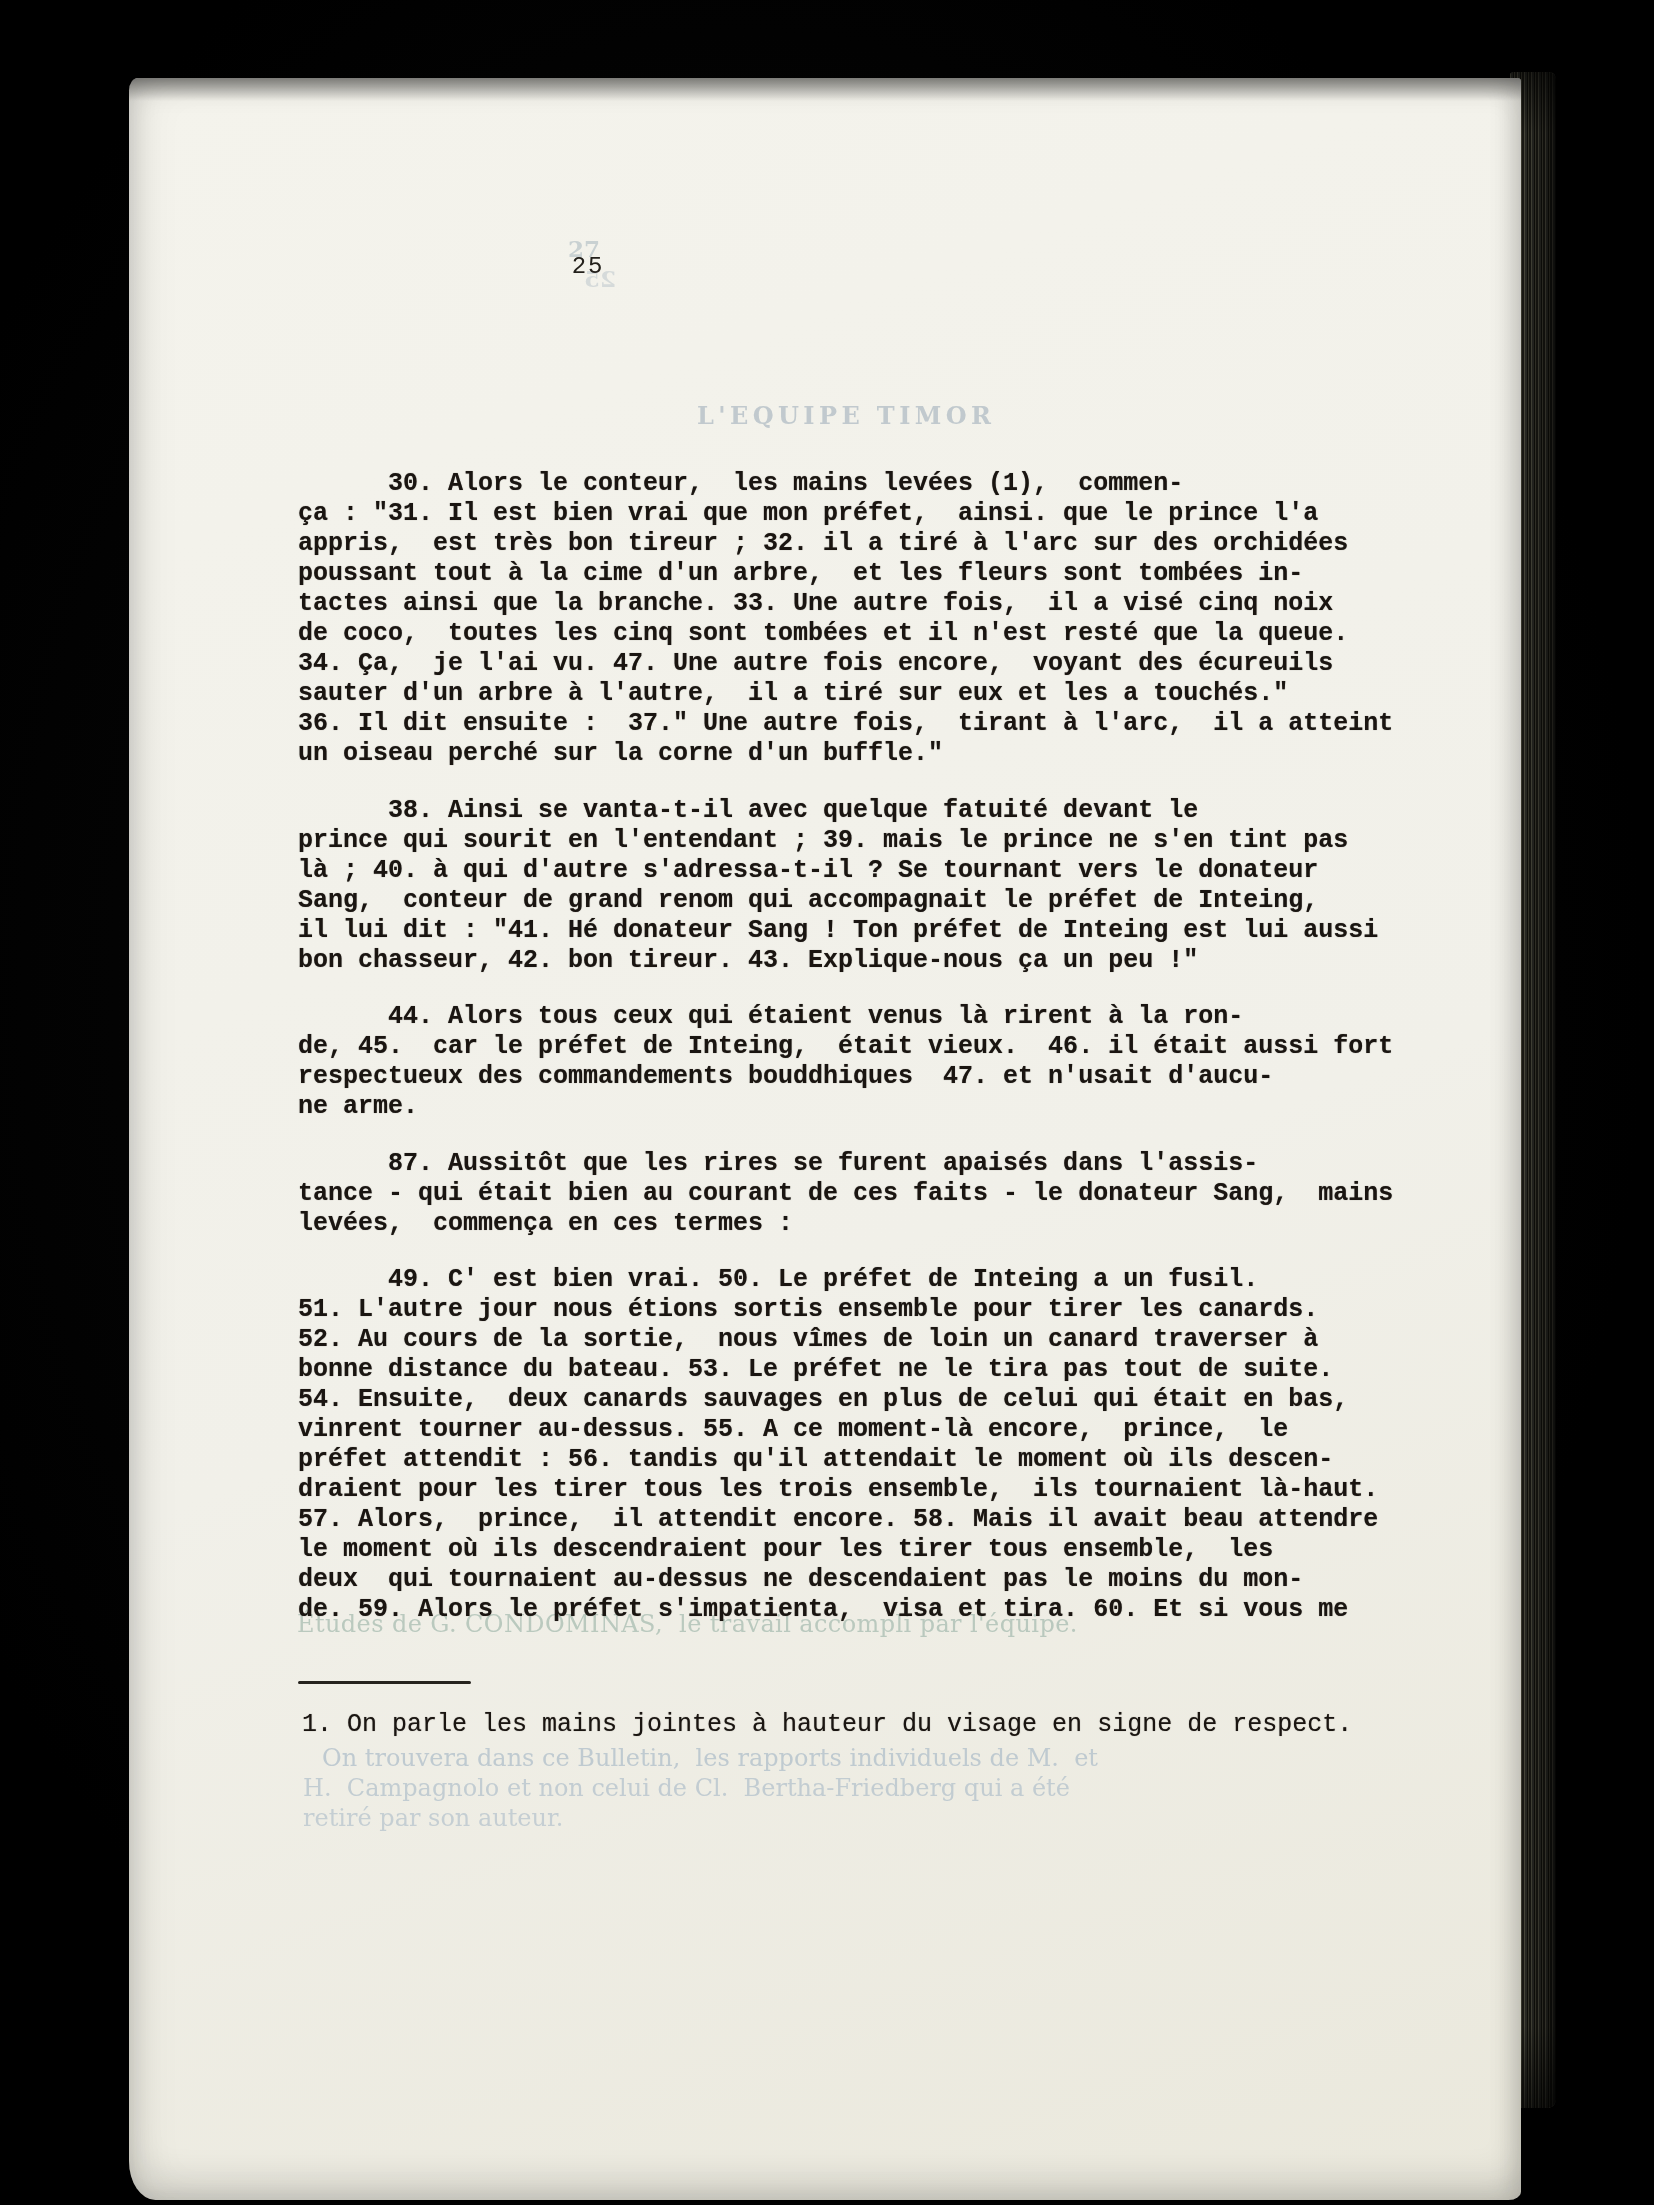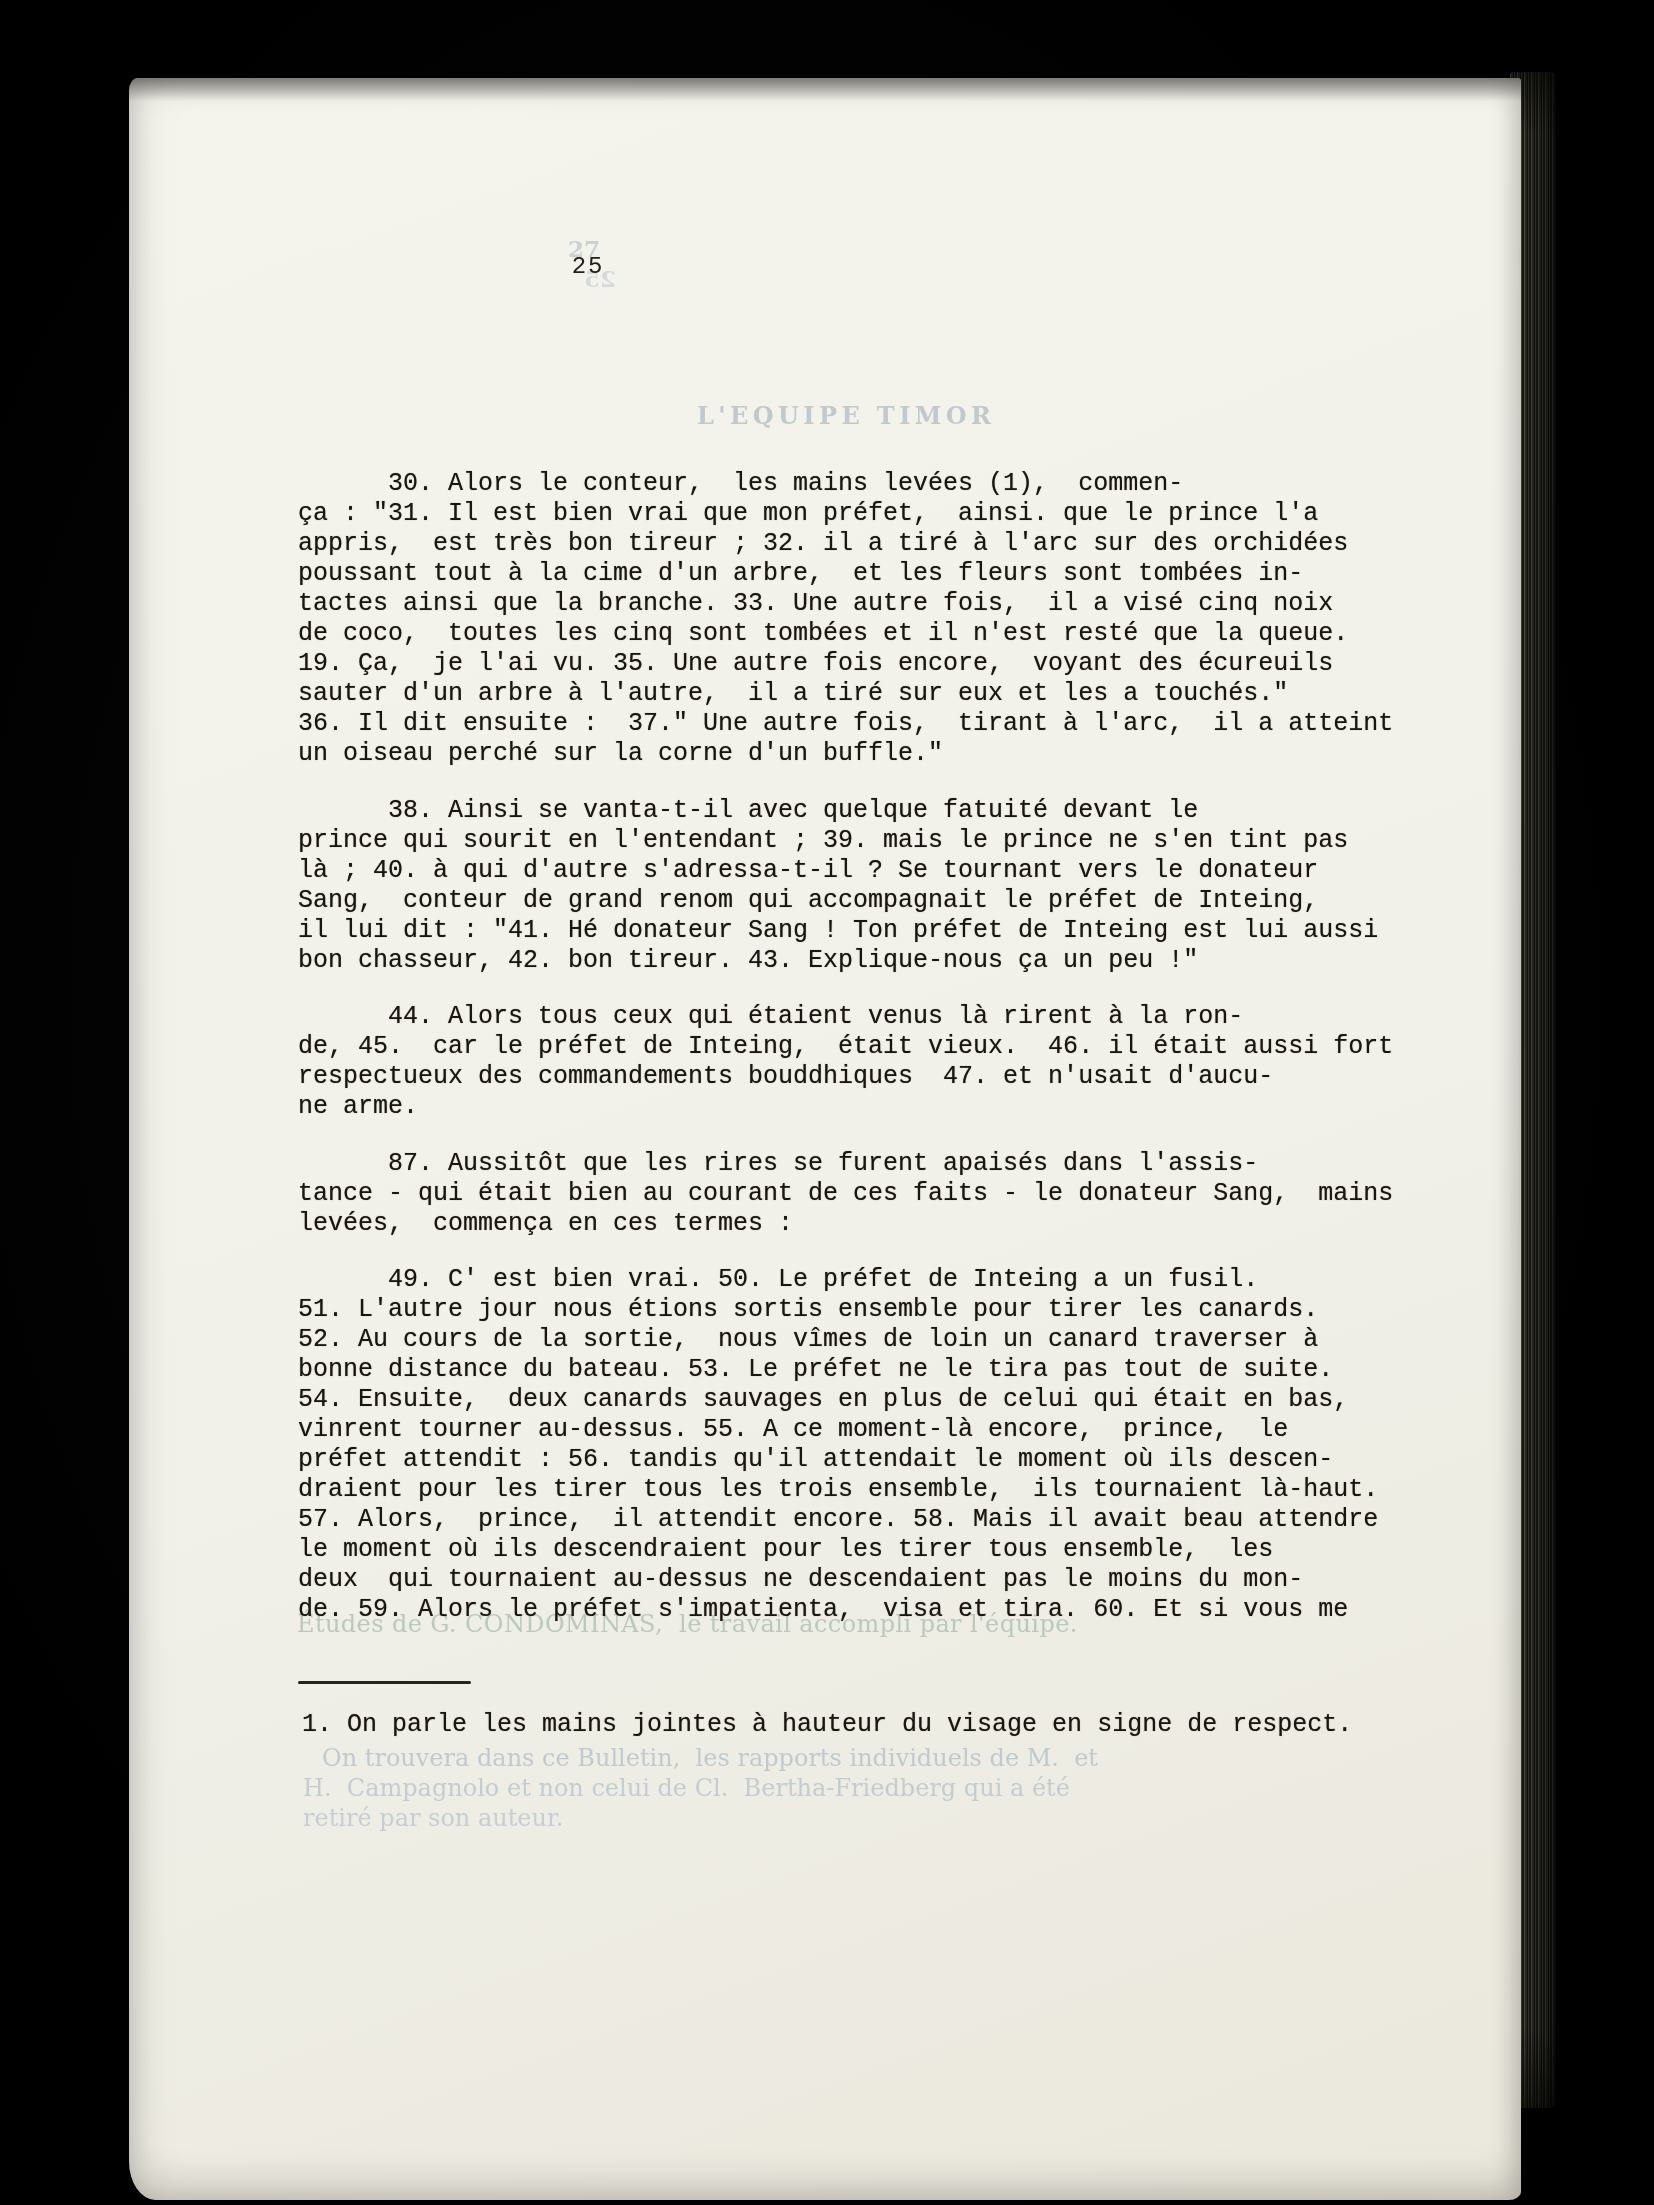--- a/index.html
+++ b/index.html
@@ -57,20 +57,21 @@
   
   .text-body{
     position:absolute;left:169px;top:391px;width:1120px;
     font-size:25px;color:#1a1511;
     z-index:2;
   }
   .para{margin:0 0 26.5px 0;}
   .line{
     height:30px;line-height:30px;white-space:pre;
     text-shadow:0 0 0.9px rgba(26,21,17,0.55);
+    font-weight:bold;
   }
 
   .footnote-rule{
     position:absolute;left:169px;top:1603px;width:173px;height:0;
     border-top:3.5px solid #26231e;border-radius:1.8px;z-index:2;
   }
   .footnote{
     position:absolute;left:173px;top:1632px;
     font-size:25px;line-height:30px;color:#1a1511;white-space:pre;
     text-shadow:0 0 0.9px rgba(26,21,17,0.55);
@@ -110,21 +111,21 @@
     <div class="ghost ghost-title">L'EQUIPE TIMOR</div>
 
     <div class="text-body">
         <div class="para">
           <div class="line">      30. Alors le conteur,  les mains levées (1),  commen-</div>
           <div class="line">ça : "31. Il est bien vrai que mon préfet,  ainsi. que le prince l'a</div>
           <div class="line">appris,  est très bon tireur ; 32. il a tiré à l'arc sur des orchidées</div>
           <div class="line">poussant tout à la cime d'un arbre,  et les fleurs sont tombées in-</div>
           <div class="line">tactes ainsi que la branche. 33. Une autre fois,  il a visé cinq noix</div>
           <div class="line">de coco,  toutes les cinq sont tombées et il n'est resté que la queue.</div>
-          <div class="line">19. Ça,  je l'ai vu. 35. Une autre fois encore,  voyant des écureuils</div>
+          <div class="line">34. Ça,  je l'ai vu. 47. Une autre fois encore,  voyant des écureuils</div>
           <div class="line">sauter d'un arbre à l'autre,  il a tiré sur eux et les a touchés."</div>
           <div class="line">36. Il dit ensuite :  37." Une autre fois,  tirant à l'arc,  il a atteint</div>
           <div class="line">un oiseau perché sur la corne d'un buffle."</div>
         </div>
         <div class="para">
           <div class="line">      38. Ainsi se vanta-t-il avec quelque fatuité devant le</div>
           <div class="line">prince qui sourit en l'entendant ; 39. mais le prince ne s'en tint pas</div>
           <div class="line">là ; 40. à qui d'autre s'adressa-t-il ? Se tournant vers le donateur</div>
           <div class="line">Sang,  conteur de grand renom qui accompagnait le préfet de Inteing,</div>
           <div class="line">il lui dit : "41. Hé donateur Sang ! Ton préfet de Inteing est lui aussi</div>

